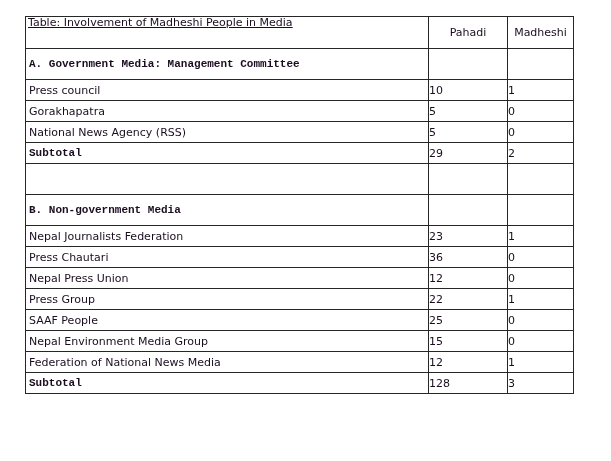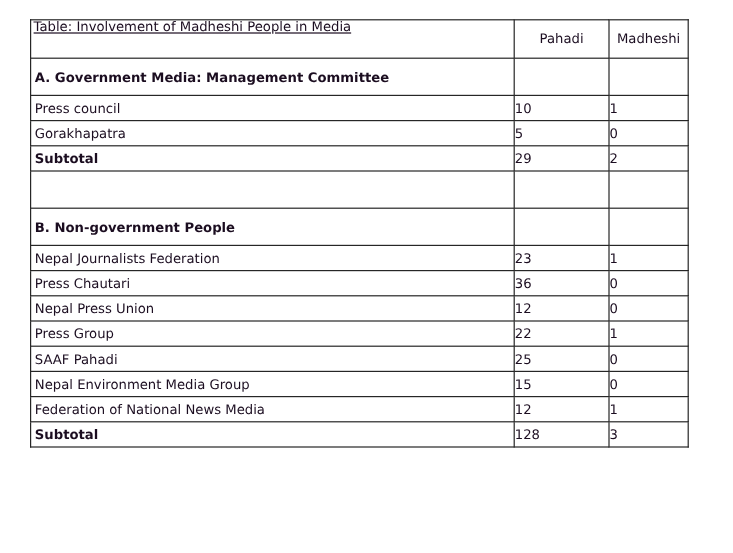--- a/index.html
+++ b/index.html
@@ -55,20 +55,21 @@
   td.label {
     text-align: left;
     padding-left: 3px;
   }
   td.num {
     text-align: left;
   }
   tr.section-row td.label,
   tr.subtotal-row td.label {
     font-weight: bold;
+    font-family: Liberation Mono, monospace;
   }
 </style>
 </head>
 <body>
 
 <div class="page">
 
   <div class="doc-title">Table: Involvement of Madheshi People in Media</div>
 
   <table class="media-table">
@@ -93,32 +94,37 @@
         <tr class="data-row">
           <td class="label">Press council</td>
           <td class="num">10</td>
           <td class="num">1</td>
         </tr>
         <tr class="data-row">
           <td class="label">Gorakhapatra</td>
           <td class="num">5</td>
           <td class="num">0</td>
         </tr>
+        <tr class="data-row">
+          <td class="label">National News Agency (RSS)</td>
+          <td class="num">5</td>
+          <td class="num">0</td>
+        </tr>
         <tr class="subtotal-row">
           <td class="label">Subtotal</td>
           <td class="num">29</td>
           <td class="num">2</td>
         </tr>
         <tr class="empty-row">
           <td class="label"></td>
           <td class="num"></td>
           <td class="num"></td>
         </tr>
         <tr class="section-row">
-          <td class="label">B. Non-government People</td>
+          <td class="label">B. Non-government Media</td>
           <td class="num"></td>
           <td class="num"></td>
         </tr>
         <tr class="data-row">
           <td class="label">Nepal Journalists Federation</td>
           <td class="num">23</td>
           <td class="num">1</td>
         </tr>
         <tr class="data-row">
           <td class="label">Press Chautari</td>
@@ -129,21 +135,21 @@
           <td class="label">Nepal Press Union</td>
           <td class="num">12</td>
           <td class="num">0</td>
         </tr>
         <tr class="data-row">
           <td class="label">Press Group</td>
           <td class="num">22</td>
           <td class="num">1</td>
         </tr>
         <tr class="data-row">
-          <td class="label">SAAF Pahadi</td>
+          <td class="label">SAAF People</td>
           <td class="num">25</td>
           <td class="num">0</td>
         </tr>
         <tr class="data-row">
           <td class="label">Nepal Environment Media Group</td>
           <td class="num">15</td>
           <td class="num">0</td>
         </tr>
         <tr class="data-row">
           <td class="label">Federation of National News Media</td>

